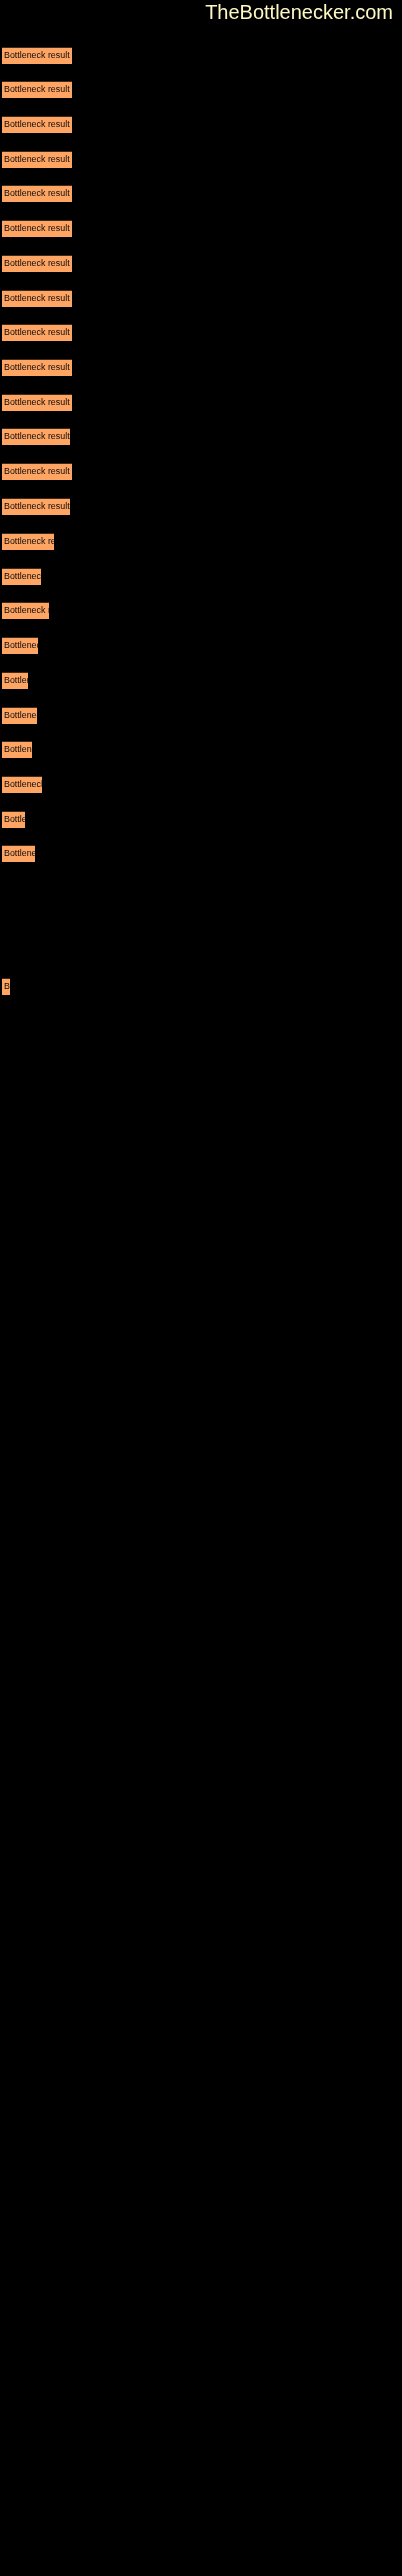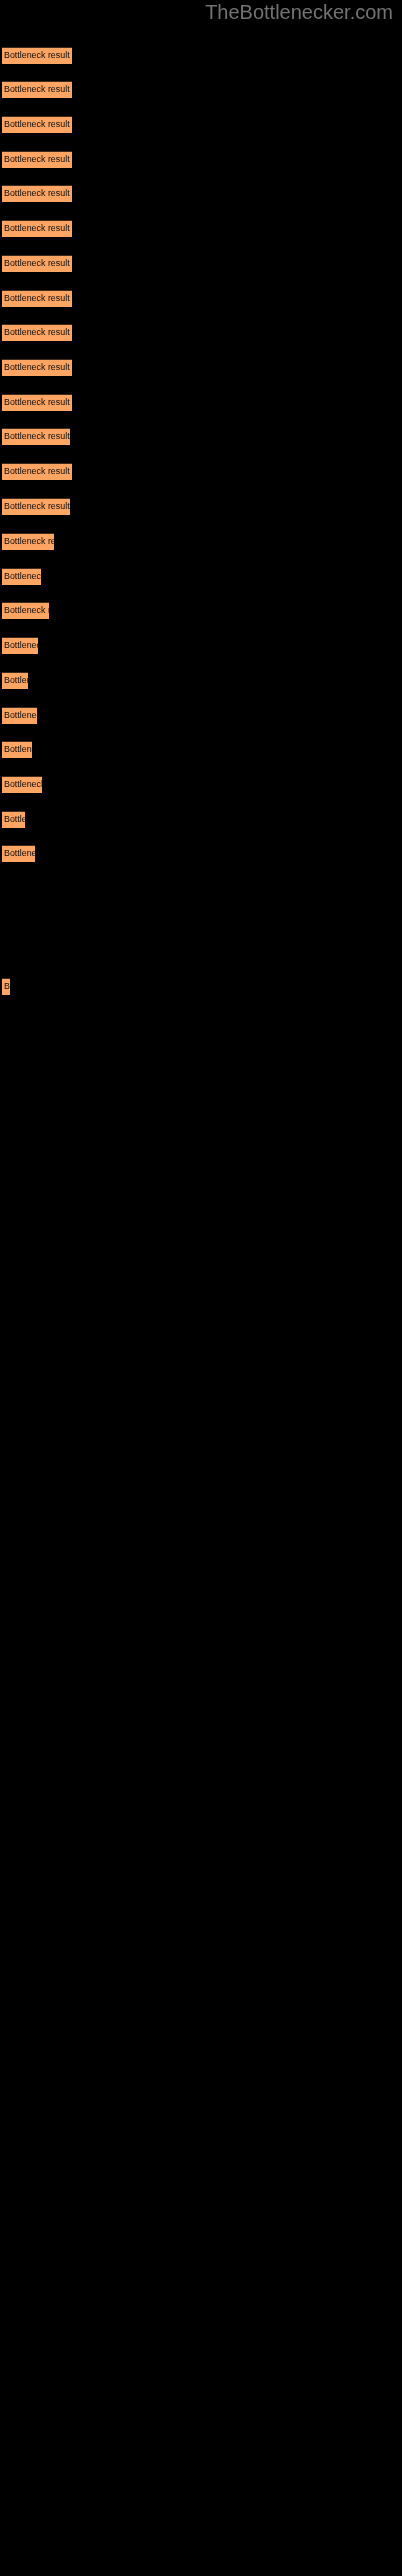--- a/index.html
+++ b/index.html
@@ -14,21 +14,21 @@
     font-family: "Liberation Sans", sans-serif;
     overflow: hidden;
   }
 
   .watermark {
     position: absolute;
     top: 0px;
     left: 0;
     width: 393px;
     text-align: right;
-    color: #737373;
+    color: #fef9c3;
     font-size: 20px;
     font-family: "Liberation Sans", sans-serif;
     letter-spacing: 0px;
     line-height: 24px;
     white-space: nowrap;
     user-select: none;
   }
 
   .chart-area {
     position: absolute;

